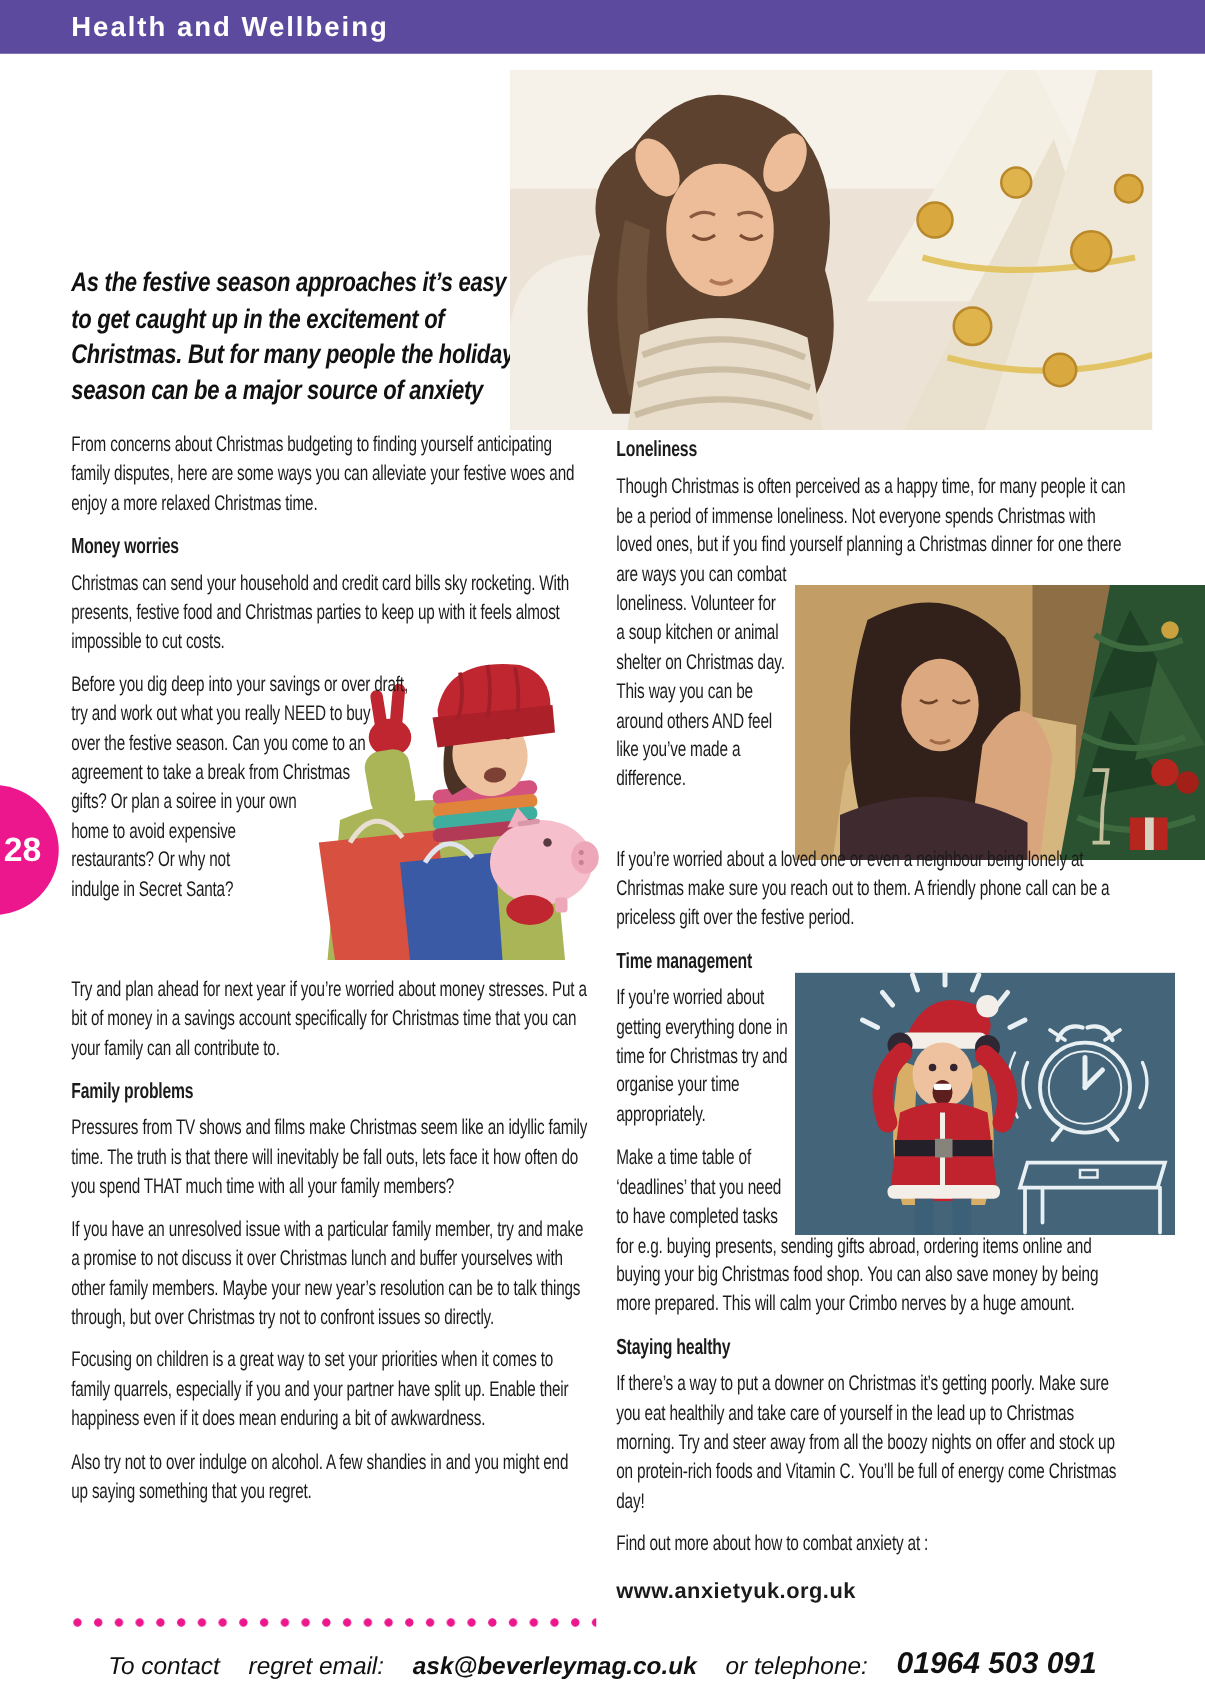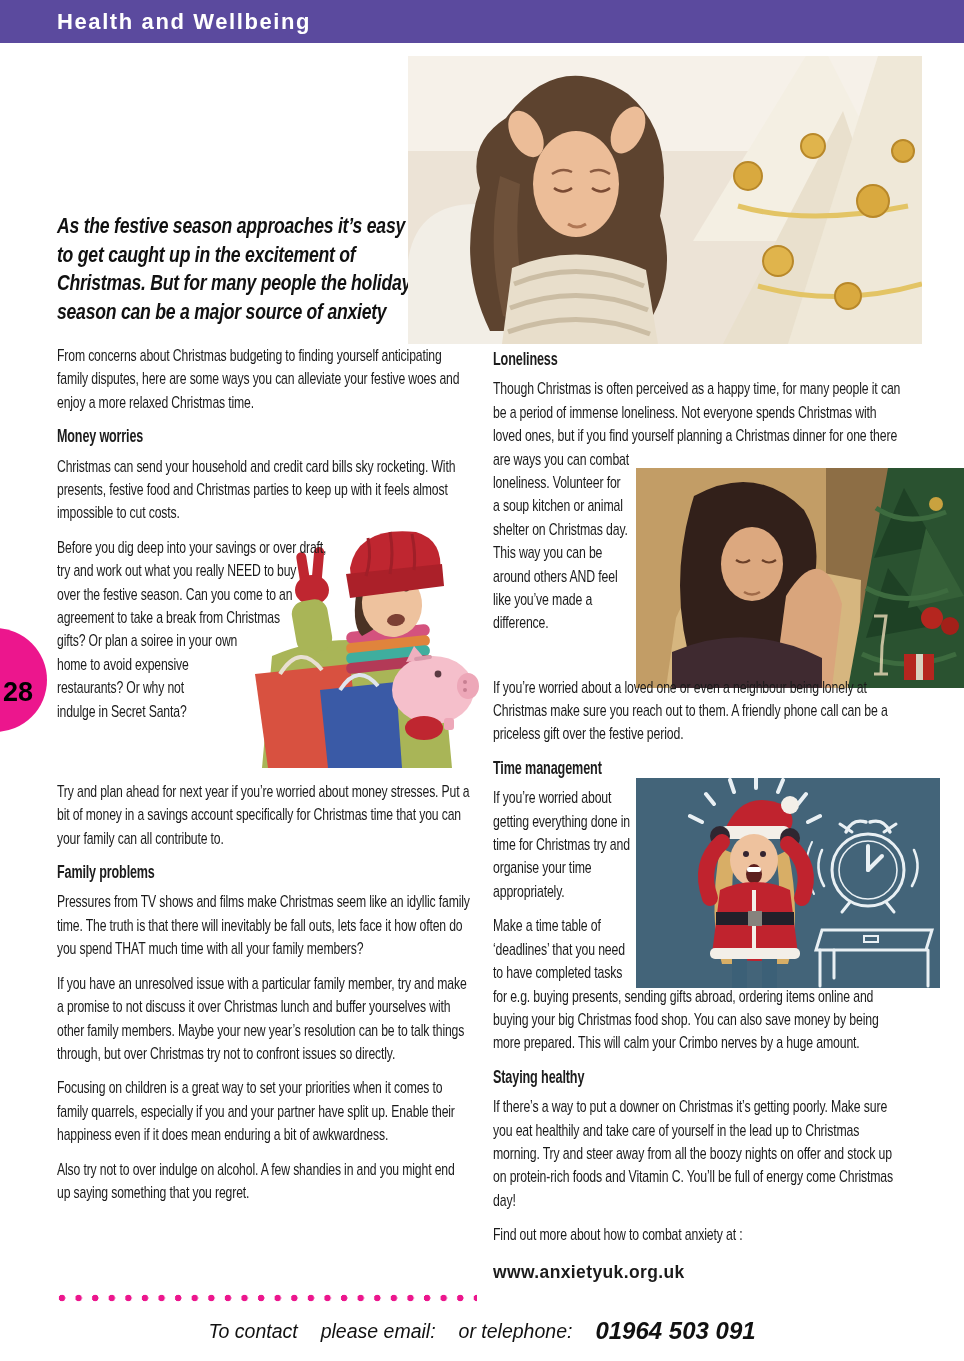--- a/index.html
+++ b/index.html
@@ -37,29 +37,29 @@
   
   .photo{position:absolute;overflow:hidden;}
   .photo svg{display:block;}
   .ph1{left:408px;top:56px;width:514px;height:288px;}
   .ph2{left:636px;top:468px;width:328px;height:220px;}
   .ph3{left:636px;top:778px;width:304px;height:210px;}
   .ph4{left:200px;top:524px;width:280px;height:244px;}
   
   .badge{position:absolute;left:-57px;top:628px;width:104px;height:104px;border-radius:50%;
         background:#ec168d;}
-  .badge span{position:absolute;left:60px;top:12px;width:44px;height:104px;display:flex;
-        align-items:center;color:#000000;font-weight:bold;font-size:27px;}
+  .badge span{position:absolute;left:60px;top:0;width:44px;height:104px;display:flex;
+        align-items:center;color:#ffffff;font-weight:bold;font-size:27px;}
   
   .dots{position:absolute;left:57px;top:1293px;width:420px;height:10px;
         background-image:radial-gradient(circle at 5px 5px,#ec168d 3px,rgba(0,0,0,0) 3.6px);
         background-size:16.6px 10px;background-repeat:repeat-x;}
   
   .footer{position:absolute;left:0;top:1314px;width:964px;display:flex;justify-content:center;
-        align-items:center;gap:23px;font-style:italic;font-size:19.5px;color:#111;}
+        align-items:flex-end;gap:23px;font-style:italic;font-size:19.5px;color:#111;}
   .footer .lab{padding-top:4px;}
   .footer .bold{font-weight:bold;padding-top:4px;}
   .footer .phone{font-weight:bold;font-size:24px;padding-top:3px;}
   .logo{position:relative;display:inline-block;font-style:normal;}
   .logo-box{display:inline-flex;border:3px solid #141414;background:#fff;padding:1px;}
   .logo-box .l1{background:#ec168d;color:#fff;font-weight:bold;font-size:23px;
         letter-spacing:0.5px;padding:1px 2px 2px 5px;}
   .logo-box .l2{background:#0d0d0d;color:#fff;font-weight:bold;font-size:23px;
         letter-spacing:0.5px;padding:1px 5px 2px 3px;}
   .logo-tag{position:absolute;left:0;top:100%;width:100%;text-align:center;font-style:italic;
@@ -277,18 +277,19 @@
   </div>
 
   <div class="badge">
     <span>28</span>
   </div>
 
   <div class="dots"></div>
 
   <div class="footer">
     <span class="lab">To contact</span>
-    <span class="lab">please email:</span>
+    <span class="lab">regret email:</span>
+    <span class="bold">ask@beverleymag.co.uk</span>
     <span class="lab">or telephone:</span>
     <span class="phone">01964 503 091</span>
   </div>
 
 </div>
 
 </body></html>

